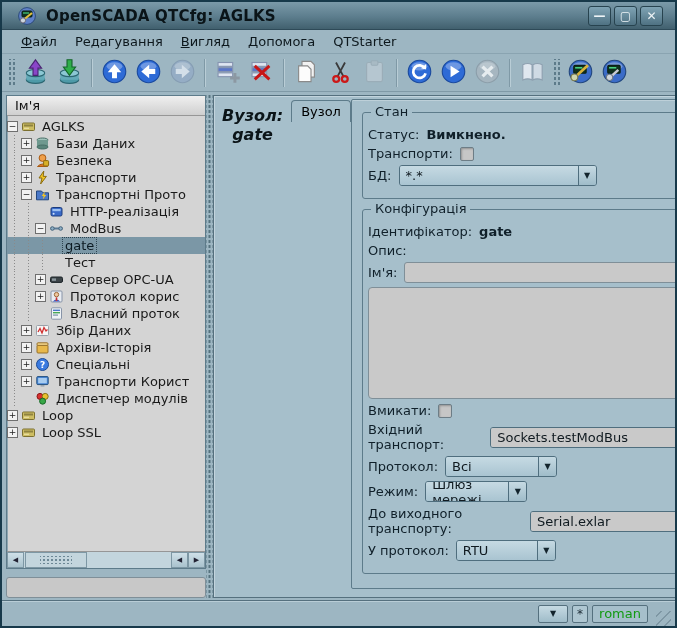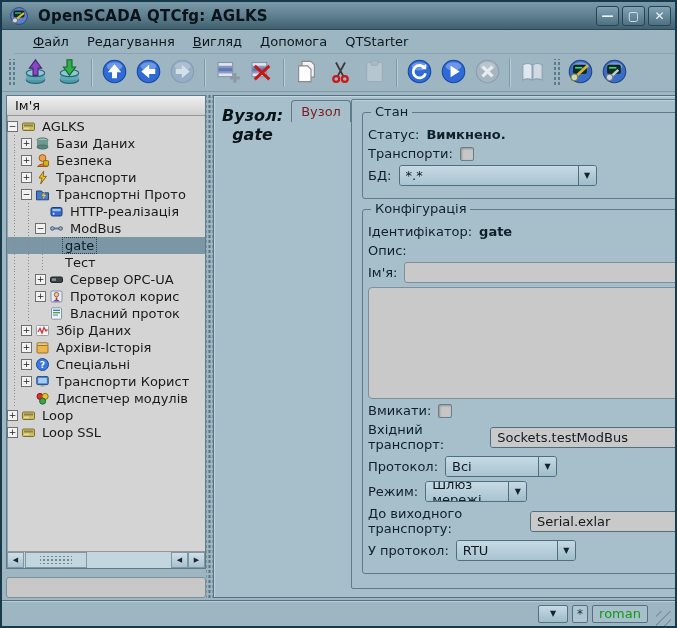--- a/index.html
+++ b/index.html
@@ -1,26 +1,26 @@
 <!DOCTYPE html>
 <html><head>
 <meta charset="utf-8">
 <style>
   html,body{margin:0;padding:0;background:#6a8694;font-family:"DejaVu Sans",sans-serif;}
   *{box-sizing:border-box;}
   .window{width:677px;height:628px;border:2px solid #17394a;background:#9db6c2;display:flex;flex-direction:column;overflow:hidden;}
 
   
-  .titlebar{height:28px;flex:0 0 28px;background:linear-gradient(#7b9aa9,#5c7d8d 55%,#41606e);display:flex;align-items:center;padding:0 4px;border-bottom:1px solid #2e4a58;justify-content:flex-end;}
+  .titlebar{height:28px;flex:0 0 28px;background:linear-gradient(#7b9aa9,#5c7d8d 55%,#41606e);display:flex;align-items:center;padding:0 12px;border-bottom:1px solid #2e4a58;justify-content:flex-end;}
   .title-icon{width:20px;height:18px;margin:0 8px 0 4px;flex:0 0 auto;}
   .title-text{font-size:15px;font-weight:bold;color:#0a1418;flex:1;letter-spacing:.2px;}
   .win-btn{width:23px;height:20px;margin-left:3px;border:1px solid #27434f;border-radius:3px;background:linear-gradient(#7fa3b4,#4f7283);color:#eef4f7;font-size:12px;font-weight:bold;display:flex;align-items:center;justify-content:center;cursor:default;}
 
   
-  .menubar{height:24px;flex:0 0 24px;display:flex;align-items:center;background:#9db6c2;padding-left:10px;border-bottom:1px solid #8aa4b1;margin-left:12px;}
+  .menubar{height:24px;flex:0 0 24px;display:flex;align-items:center;background:#9db6c2;padding-left:10px;border-bottom:1px solid #8aa4b1;}
   .menu-item{font-size:13px;color:#0d181d;padding:2px 9px;}
   .menu-item u{text-decoration:underline;}
 
   
   .toolbar{height:38px;flex:0 0 38px;display:flex;align-items:center;background:#9db6c2;border-bottom:1px solid #7f99a6;padding:2px 2px;}
   .tb-handle{width:8px;height:28px;margin:0 3px;background-image:radial-gradient(#5d7b8a 1.1px,transparent 1.2px);background-size:4px 5px;background-position:1px 2px;}
   .tb-sep{width:1px;height:28px;background:#7f99a6;margin:0 5px;box-shadow:1px 0 0 #b9cdd6;}
   .tb-btn{width:32px;height:32px;border:none;background:transparent;display:flex;align-items:center;justify-content:center;padding:0;margin:0 1px;}
   .tb-btn svg{width:27px;height:27px;}
   .tb-btn.disabled{opacity:.75;}
@@ -45,39 +45,39 @@
   .hslider{width:62px;margin-left:1px;background:linear-gradient(#d6e4ea,#aec7d2);border:1px solid #7d97a4;background-image:radial-gradient(#6d8896 1px,transparent 1.1px);background-size:4px 4px;background-position:center;background-clip:content-box;padding:3px 14px;}
   .hfill{flex:1;}
   .filter-input{height:21px;flex:0 0 21px;margin-top:8px;background:#c8c8c8;border:1px solid #7f8f98;border-radius:3px;}
 
   .splitter{width:7px;flex:0 0 7px;background-image:radial-gradient(#56737f 1px,transparent 1.1px);background-size:4px 5px;background-position:center;}
 
   
   .right-panel{flex:1;border:1px solid #55707e;background:#a6bfcb;display:flex;flex-direction:row;padding:4px 8px 8px;min-height:0;box-shadow:inset 1px 1px 0 #c2d4dd;}
   .panel-title{text-align:center;font-size:16px;font-weight:bold;font-style:italic;color:#0b1418;padding:6px 0 8px;}
   .tabbar{height:22px;flex:0 0 22px;display:flex;padding-left:8px;position:relative;z-index:2;}
-  .tab{min-width:60px;padding:0 6px;background:#a6bfcb;border:1px solid #5d7b8a;border-bottom:none;border-radius:4px 4px 0 0;font-size:13px;color:#7f1d1d;display:flex;align-items:center;justify-content:center;}
+  .tab{min-width:60px;padding:0 6px;background:#a6bfcb;border:1px solid #5d7b8a;border-bottom:none;border-radius:4px 4px 0 0;font-size:13px;color:#000000;display:flex;align-items:center;justify-content:center;}
   .tab-frame{flex:1;border:1px solid #5d7b8a;border-radius:2px;margin-top:-1px;padding:12px 10px 10px;display:flex;flex-direction:column;min-height:0;box-shadow:inset 0 1px 0 #bdd0d9;}
   .groupbox{border:1px solid #5d7b8a;border-radius:3px;position:relative;padding:10px 5px 8px;margin-bottom:10px;}
   .groupbox .legend{position:absolute;top:-9px;left:8px;background:#a6bfcb;padding:0 4px;font-size:13px;color:#10202a;}
   .form-row{display:flex;align-items:center;margin:4px 0;gap:7px;font-size:13px;color:#10202a;}
   .bold{font-weight:bold;}
   .checkbox{width:14px;height:14px;background:#c6c6c6;border:1px solid #6d7d86;border-radius:2px;box-shadow:inset 1px 1px 2px rgba(0,0,0,.25);}
   .combo{display:inline-flex;align-items:stretch;height:21px;border:1px solid #4f6e7e;border-radius:3px;overflow:hidden;}
   .combo .combo-text{flex:1;display:flex;align-items:center;padding:0 6px;font-size:13px;color:#101a20;background:linear-gradient(#c6dae3,#a9c4d1);}
   .combo.gray .combo-text{background:#c9c9c9;}
   .combo .combo-arrow{width:18px;flex:0 0 18px;display:flex;align-items:center;justify-content:center;font-size:8px;color:#13242d;background:linear-gradient(#c6dae3,#9fbcc9);border-left:1px solid #4f6e7e;}
   .text-input{height:21px;background:#c9c9c9;border:1px solid #7f8f98;border-radius:3px;}
   .textarea{height:112px;background:#c9c9c9;border:1px solid #7f8f98;border-radius:4px;margin:2px 0 4px;}
   .w-db{width:198px;}
   .w-in{width:270px;}
   .w-proto{width:112px;}
   .w-mode{width:102px;}
   .w-out{width:224px;}
-  .w-toproto{width:120px;}
+  .w-toproto{width:100px;}
   .w-name{flex:1;max-width:400px;}
 
   
   .statusbar{height:26px;flex:0 0 26px;background:#9db6c2;border-top:1px solid #55707e;box-shadow:inset 0 1px 0 #b9cdd6;display:flex;align-items:center;justify-content:flex-end;padding:0 4px 0 6px;gap:4px;}
   .sb-drop{width:30px;height:18px;border:1px solid #55707e;border-radius:2px;background:linear-gradient(#c6dae3,#9fbcc9);display:flex;align-items:center;justify-content:center;font-size:8px;color:#13242d;}
   .sb-star{width:16px;height:18px;border:1px solid #55707e;border-radius:2px;background:#aec6d1;display:flex;align-items:center;justify-content:center;font-size:12px;color:#1a2a33;}
   .sb-user{height:18px;border:1px solid #55707e;border-radius:2px;background:#a6bfcb;display:flex;align-items:center;padding:0 6px;font-size:13px;color:#129a12;}
   .grip{width:15px;height:15px;margin-left:4px;align-self:flex-end;background:repeating-linear-gradient(135deg,transparent 0 3px,#7e97a4 3px 4.5px,transparent 4.5px 6.5px);}
 </style>
 </head>

